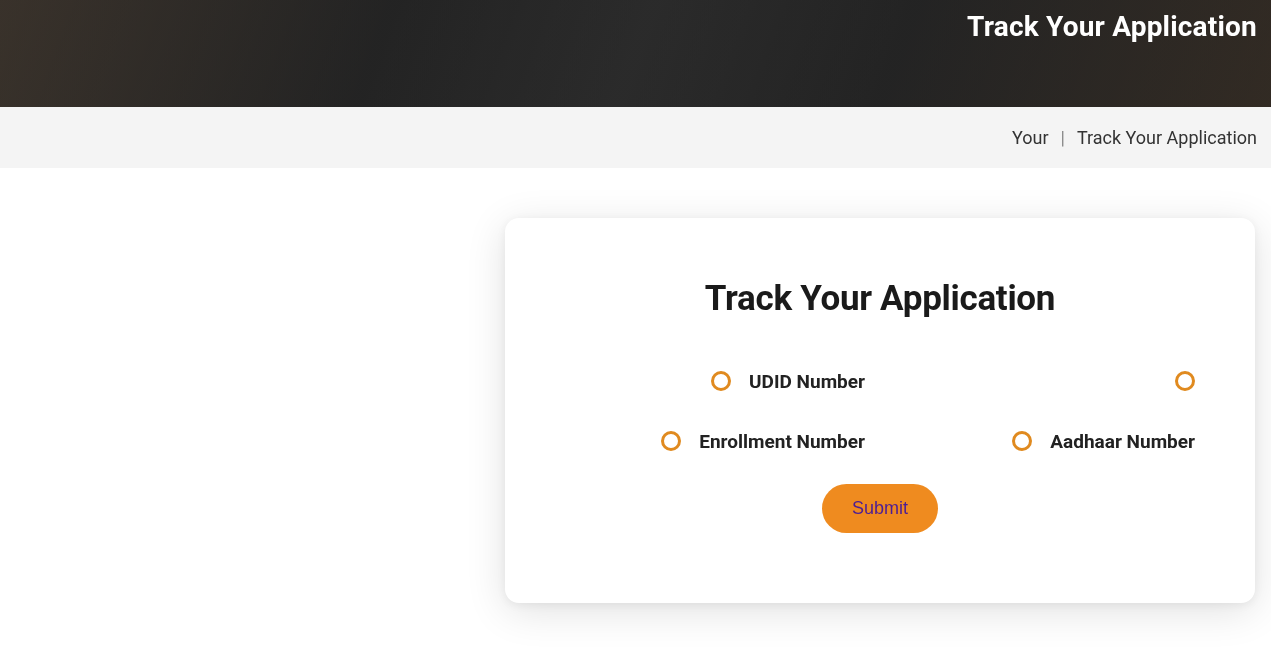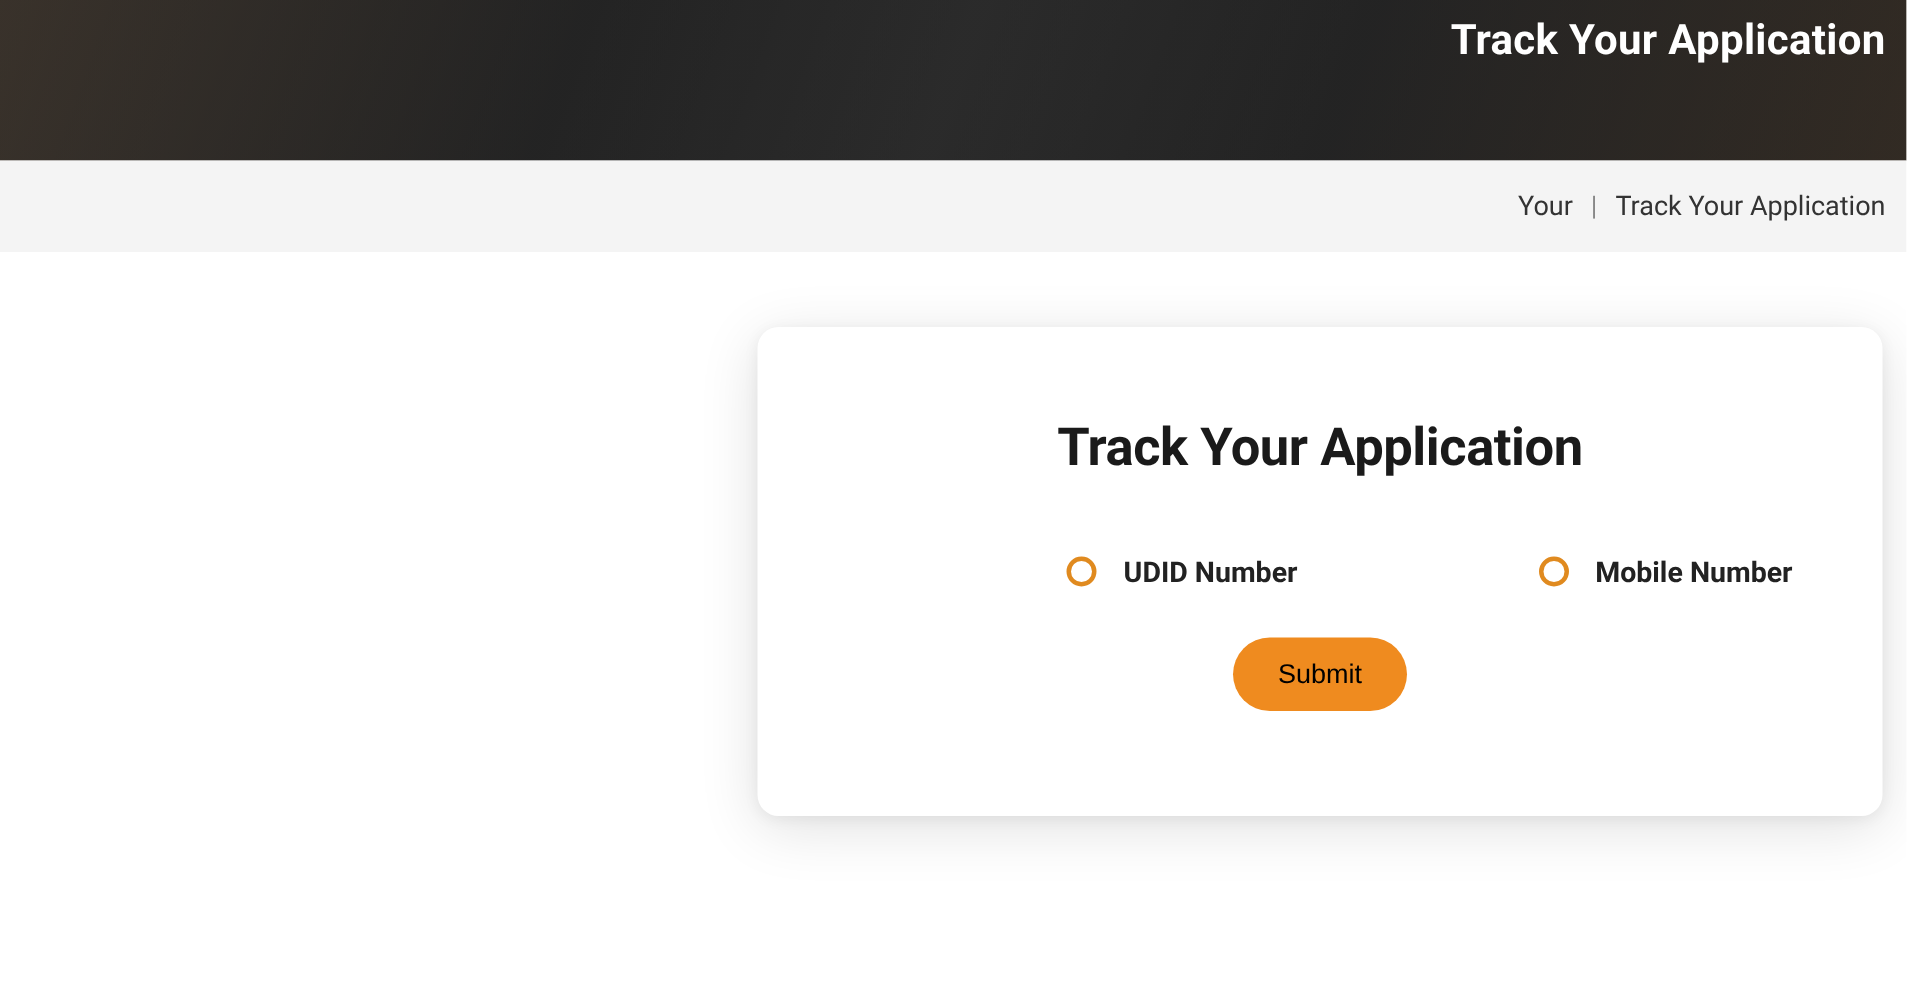--- a/index.html
+++ b/index.html
@@ -101,21 +101,21 @@
       color: #222;
       line-height: 1.35;
       max-width: 180px;
     }
     .submit-row {
       display: flex;
       justify-content: center;
     }
     .submit-btn {
       background: #ef8b1f;
-      color: #000000;
+      color: #4c1d95;
       border: none;
       border-radius: 28px;
       padding: 14px 30px;
       font-size: 18px;
       font-weight: 500;
       cursor: pointer;
     }
   </style>
 </head>
 <body>
@@ -136,24 +136,31 @@
 
     <div class="options-grid">
 
       <label class="option-item">
         <span class="radio-circle"></span>
         <span class="option-label">UDID Number</span>
       </label>
 
       <label class="option-item">
         <span class="radio-circle"></span>
-        <span class="option-label">Mobile Number</span>
       </label>
 
+      <label class="option-item">
+        <span class="radio-circle"></span>
+        <span class="option-label">Enrollment Number</span>
+      </label>
 
+      <label class="option-item">
+        <span class="radio-circle"></span>
+        <span class="option-label">Aadhaar Number</span>
+      </label>
 
     </div>
 
     <div class="submit-row">
       <button class="submit-btn">Submit</button>
     </div>
   </div>
 </div>
 
 </body></html>

